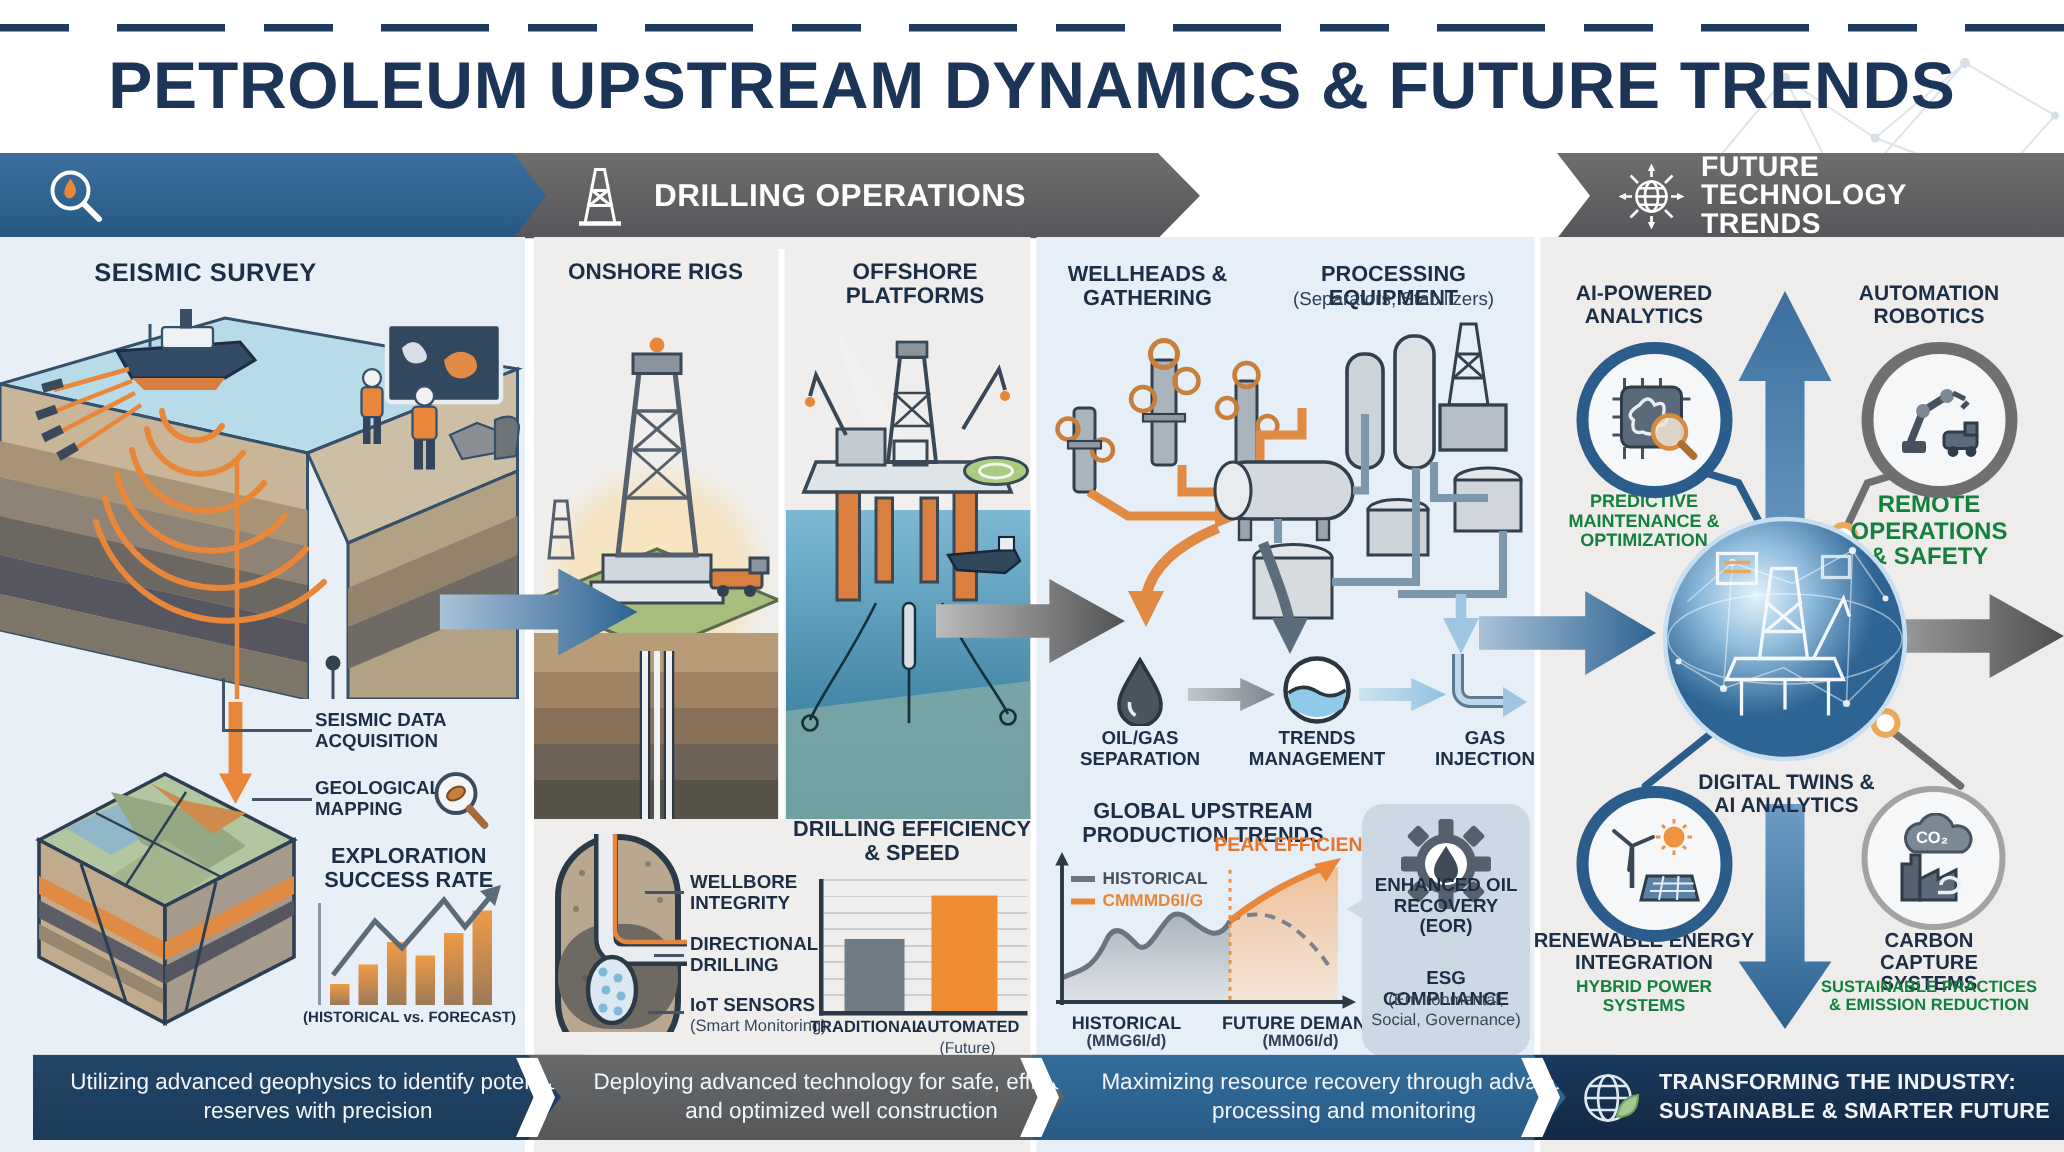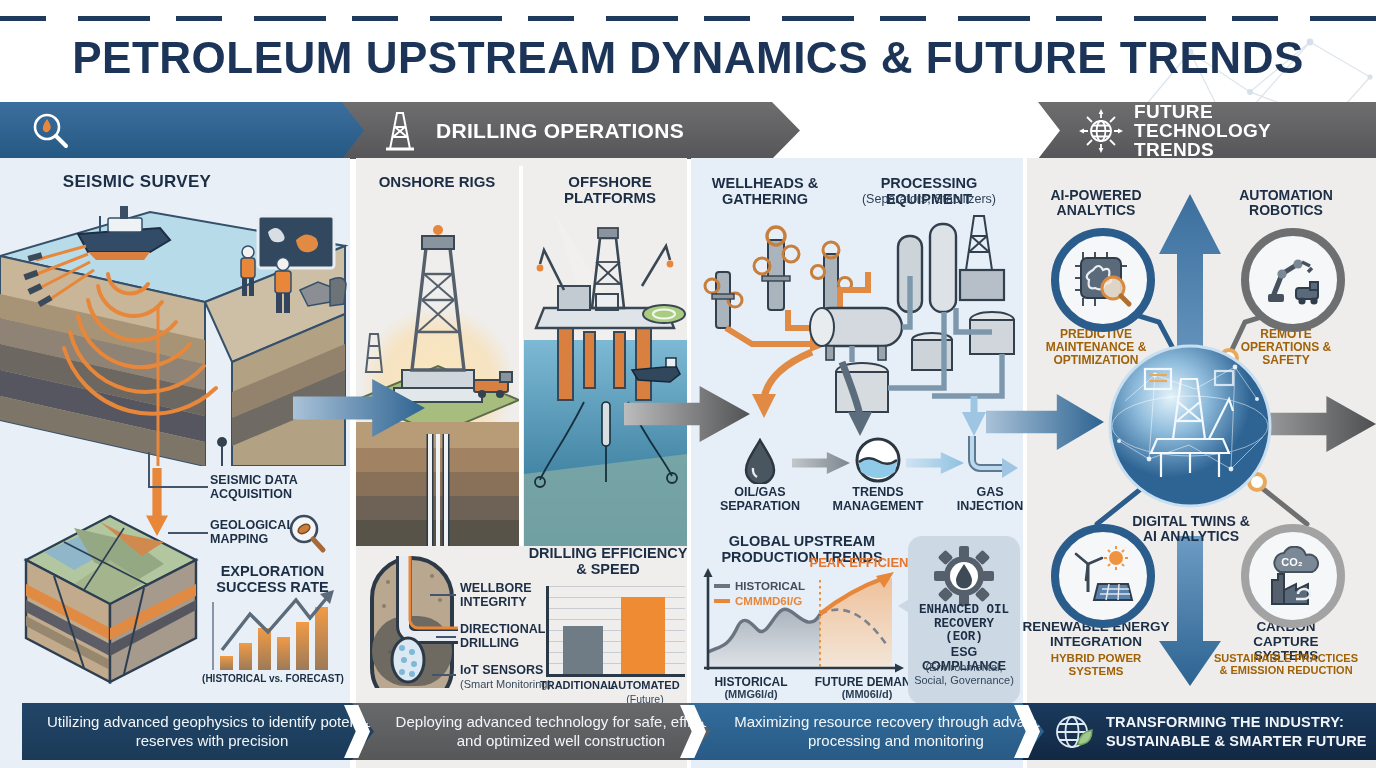--- a/index.html
+++ b/index.html
@@ -1,20 +1,20 @@
 <!DOCTYPE html>
 <html><head>
 <meta charset="utf-8">
 <style>
   html,body{margin:0;padding:0;background:#ffffff;}
   #canvas{position:relative;width:1376px;height:768px;overflow:hidden;background:#ffffff;
           font-family:"Liberation Sans",sans-serif;margin-top:16px;}
   .abs{position:absolute;}
   .h{font-weight:bold;color:#1c2e45;text-align:center;line-height:1.08;}
-  .sub{font-weight:bold;color:#a16207;text-align:center;line-height:1.1;}
+  .sub{font-weight:bold;color:#15803d;text-align:center;line-height:1.1;}
   .panel{position:absolute;top:142px;bottom:0;}
   
   .harrow{position:absolute;top:86px;height:57px;display:flex;align-items:center;color:#fff;}
   .harrow .lbl{font-weight:bold;font-size:21px;letter-spacing:.3px;line-height:1.0;}
   .clip-first{clip-path:polygon(0 0,calc(100% - 28px) 0,100% 50%,calc(100% - 28px) 100%,0 100%);}
   .clip-mid{clip-path:polygon(0 0,calc(100% - 28px) 0,100% 50%,calc(100% - 28px) 100%,0 100%,22px 50%);}
   .blue-grad{background:linear-gradient(180deg,#3c6f9e,#255881);}
   .gray-grad{background:linear-gradient(180deg,#6e6e6f,#56565a);}
   
   .banner{position:absolute;top:687px;height:57px;display:flex;align-items:center;justify-content:center;
@@ -548,21 +548,21 @@
         <rect x="50" y="27" width="12" height="10" rx="2"></rect>
       <rect x="8" y="8" width="11" height="11" rx="2" transform="rotate(45 13.5 13.5)"></rect>
       <rect x="45" y="8" width="11" height="11" rx="2" transform="rotate(45 50.5 13.5)"></rect>
       <rect x="8" y="45" width="11" height="11" rx="2" transform="rotate(45 13.5 50.5)"></rect>
       <rect x="45" y="45" width="11" height="11" rx="2" transform="rotate(45 50.5 50.5)"></rect>
       <circle cx="32" cy="32" r="20"></circle>
     </g>
     <circle cx="32" cy="32" r="14" fill="#ffffff"></circle>
     <path d="M32 20 C37 28 40 32 40 36.5 a8 8 0 0 1 -16 0 C24 32 27 28 32 20 Z" fill="#3e4a56"></path>
   </svg>
-  <div class="abs h" style="left:912px;top:588px;width:104px;font-size:12.5px;font-family:Liberation Mono, monospace;">ENHANCED OIL RECOVERY (EOR)</div>
+  <div class="abs h" style="left:912px;top:568px;width:104px;font-size:12.5px;">ENHANCED OIL RECOVERY (EOR)</div>
   <div class="abs h" style="left:912px;top:630px;width:104px;font-size:12.5px;">ESG COMPLIANCE</div>
   <div class="abs" style="left:912px;top:645px;width:104px;font-size:11px;color:#33465a;text-align:center;line-height:1.15;">(Environmental, Social, Governance)</div>
 
   <div class="abs h" style="left:1032px;top:172px;width:128px;font-size:14px;">AI-POWERED ANALYTICS</div>
   <div class="abs h" style="left:1222px;top:172px;width:128px;font-size:14px;">AUTOMATION ROBOTICS</div>
 
   <div class="abs arrow-up" style="left:1159px;top:178px;width:62px;height:200px;background:linear-gradient(180deg,#3c6f9e,#6d9cc4);z-index:2;"></div>
   <div class="abs arrow-dn" style="left:1159px;top:520px;width:62px;height:150px;background:linear-gradient(180deg,#6d9cc4,#2d6391);z-index:2;"></div>
 
   <svg class="abs" style="left:1027px;top:150px;" width="349" height="540" viewBox="0 0 349 540">
@@ -606,21 +606,21 @@
         <circle cx="36" cy="14" r="4.6" fill="#7b8896"></circle>
       <rect x="6" y="44" width="16" height="8" rx="2" fill="#47525e"></rect>
       <path d="M40 12 l8 4 M46 22 l4 -4" stroke="#47525e" stroke-width="3.4" fill="none"></path>
       <rect x="34" y="38" width="22" height="11" rx="3" fill="#5b6a7a" stroke="#2f3c49" stroke-width="2"></rect>
       <rect x="48" y="32" width="8" height="8" fill="#5b6a7a" stroke="#2f3c49" stroke-width="2"></rect>
       <circle cx="40" cy="51" r="3.6" fill="#2f3c49"></circle>
         <circle cx="52" cy="51" r="3.6" fill="#2f3c49"></circle>
     </svg>
   </div>
   <div class="abs sub" style="left:1030px;top:312px;width:132px;font-size:12px;">PREDICTIVE MAINTENANCE &amp; OPTIMIZATION</div>
-  <div class="abs sub" style="left:1228px;top:312px;width:116px;font-size:12px;">REMOTE OPERATIONS &amp; SAFETY</div>
+  <div class="abs sub" style="left:1228px;top:312px;width:116px;font-size:16px;">REMOTE OPERATIONS &amp; SAFETY</div>
 
   <svg class="abs" style="left:1105px;top:325px;z-index:4;" width="170" height="170" viewBox="0 0 170 170">
     <defs>
         <radialGradient id="glb" cx="38%" cy="32%">
           <stop offset="0%" stop-color="#e4f3fb"></stop>
           <stop offset="45%" stop-color="#8fbcdc"></stop>
           <stop offset="100%" stop-color="#2e6494"></stop>
         </radialGradient>
       </defs>
     <circle cx="85" cy="85" r="80" fill="url(#glb)" stroke="#c7dff0" stroke-width="3"></circle>
@@ -676,21 +676,21 @@
           <line x1="16" y1="18" x2="30" y2="12"></line>
           <line x1="16" y1="18" x2="14" y2="34"></line>
         </g>
       <polygon points="26,38 56,38 60,54 22,54" fill="#5b82ab" stroke="#2f3c49" stroke-width="2"></polygon>
       <line x1="30" y1="43" x2="57" y2="43" stroke="#e9eef2" stroke-width="1.4"></line>
         <line x1="28" y1="48" x2="58" y2="48" stroke="#e9eef2" stroke-width="1.4"></line>
       <line x1="37" y1="38" x2="34" y2="54" stroke="#e9eef2" stroke-width="1.4"></line>
         <line x1="47" y1="38" x2="46" y2="54" stroke="#e9eef2" stroke-width="1.4"></line>
     </svg>
   </div>
-  <div class="ring" style="left:1241px;top:508px;border:8px solid #a3a3a3;">
+  <div class="ring" style="left:1241px;top:508px;border:4px solid #a3a3a3;">
     <svg width="62" height="60" viewBox="0 0 62 60">
       <path d="M18 26 a10 10 0 0 1 4 -19 a12 12 0 0 1 22 2 a9 9 0 0 1 6 17 Z" fill="#7b8896" stroke="#47525e" stroke-width="2"></path>
       <text x="30" y="20" font-size="11" font-weight="bold" fill="#ffffff" text-anchor="middle" font-family="Liberation Sans, sans-serif">CO₂</text>
       <polygon points="10,58 10,34 16,34 16,28 22,28 22,58" fill="#55606c" stroke="#2f3c49" stroke-width="2"></polygon>
       <polygon points="22,58 22,44 34,38 34,44 46,38 46,58" fill="#5b6a7a" stroke="#2f3c49" stroke-width="2"></polygon>
       <path d="M36 48 a6 5 0 1 1 6 5 l-8 0" fill="none" stroke="#e9eef2" stroke-width="2.4"></path>
     </svg>
   </div>
   <div class="abs h" style="left:1022px;top:604px;width:148px;font-size:13.5px;">RENEWABLE ENERGY INTEGRATION</div>
   <div class="abs sub" style="left:1040px;top:636px;width:112px;font-size:11.5px;">HYBRID POWER SYSTEMS</div>

